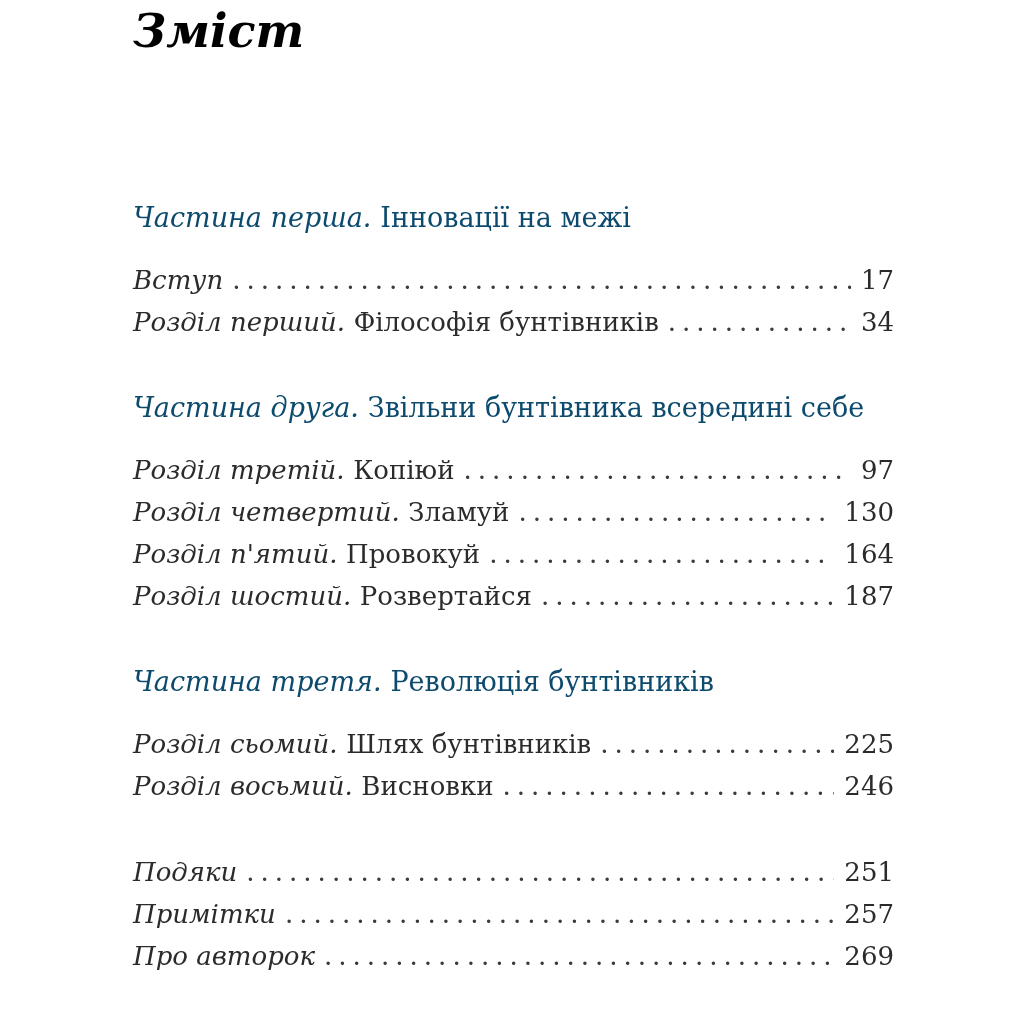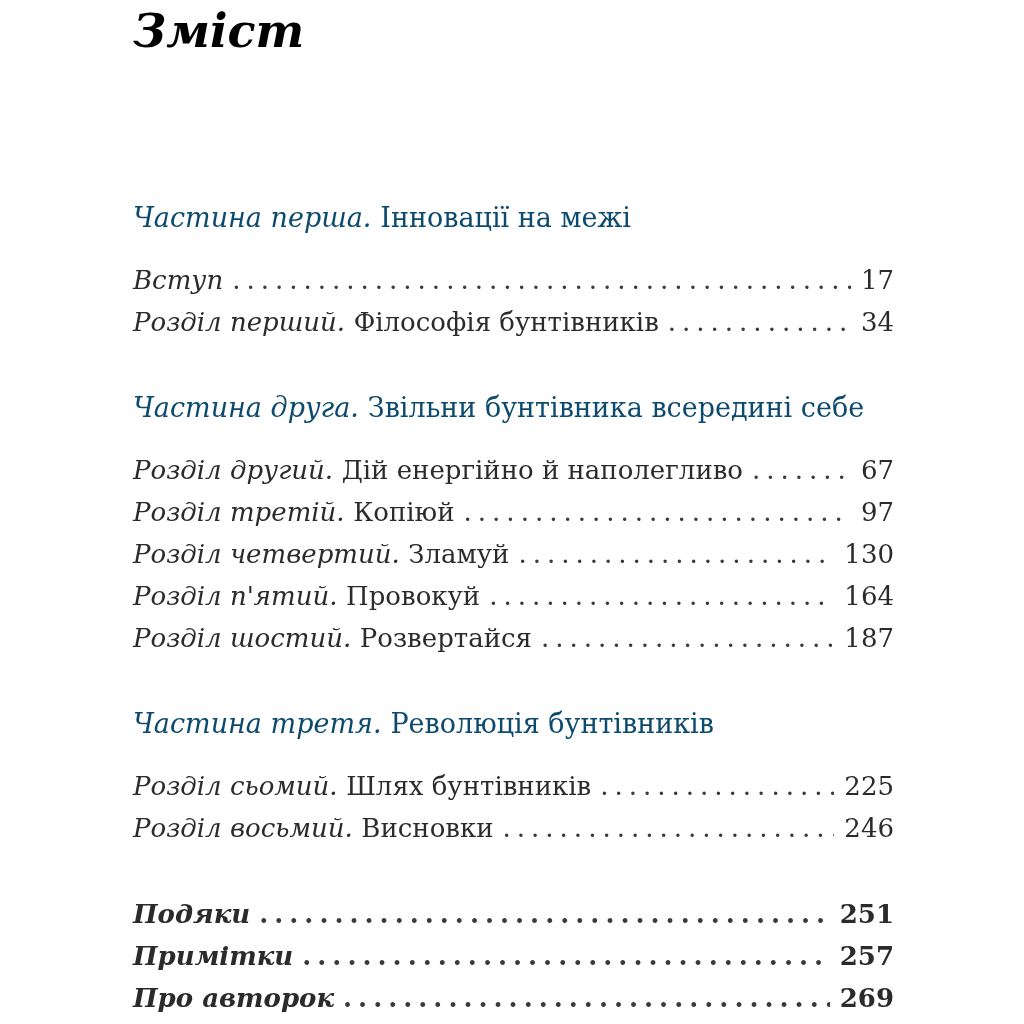--- a/index.html
+++ b/index.html
@@ -58,21 +58,21 @@
     min-width: 20px;
   }
   .dots::after {
     content: "................................................................................";
   }
   .pg {
     flex: 0 0 auto;
     text-align: right;
     font-style: normal;
   }
-  .toc-section.no-heading { margin-top: 44px; font-weight: bold; }
+  .toc-section.no-heading { margin-top: 44px; }
 </style>
 </head>
 <body>
 
 <div class="page">
 
   <h1 class="toc-title">Зміст</h1>
 
   <div class="toc-section">
     <div class="toc-heading">
@@ -86,25 +86,20 @@
     <div class="toc-row">
       <span class="lbl"><span class="it">Розділ перший.</span><span class="rg">Філософія бунтівників</span></span>
       <span class="dots"></span>
       <span class="pg">34</span>
     </div>
   </div>
 
   <div class="toc-section">
     <div class="toc-heading">
       <span class="it">Частина друга.</span><span class="rg">Звільни бунтівника всередині себе</span>
-    </div>
-    <div class="toc-row">
-      <span class="lbl"><span class="it">Розділ другий.</span><span class="rg">Дій енергійно й наполегливо</span></span>
-      <span class="dots"></span>
-      <span class="pg">67</span>
     </div>
     <div class="toc-row">
       <span class="lbl"><span class="it">Розділ третій.</span><span class="rg">Копіюй</span></span>
       <span class="dots"></span>
       <span class="pg">97</span>
     </div>
     <div class="toc-row">
       <span class="lbl"><span class="it">Розділ четвертий.</span><span class="rg">Зламуй</span></span>
       <span class="dots"></span>
       <span class="pg">130</span>

